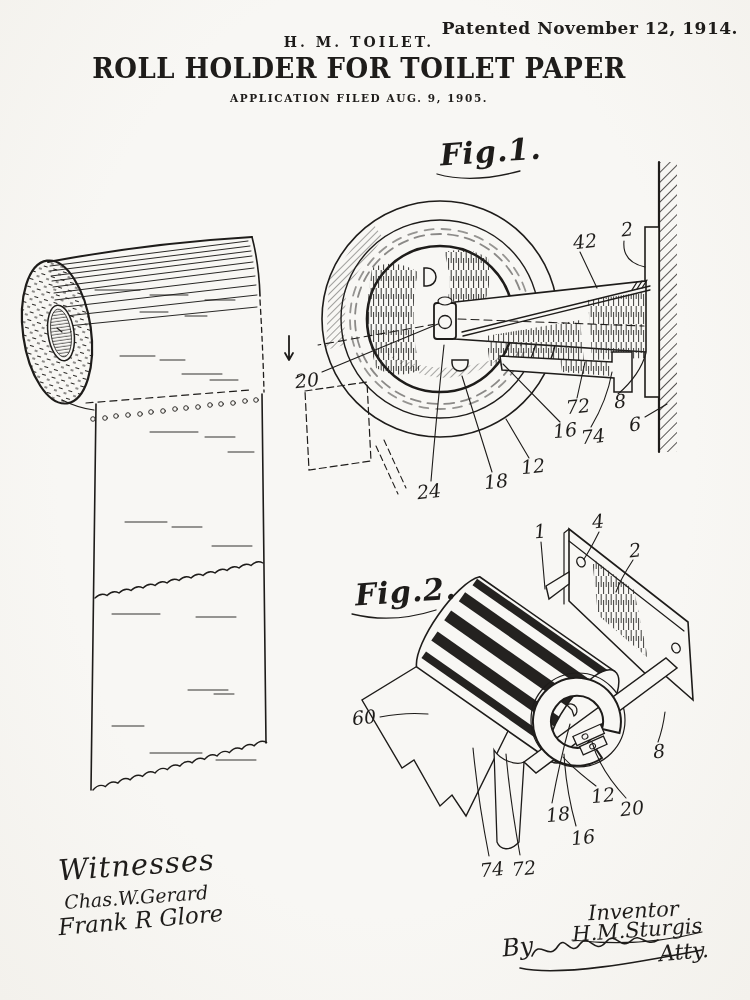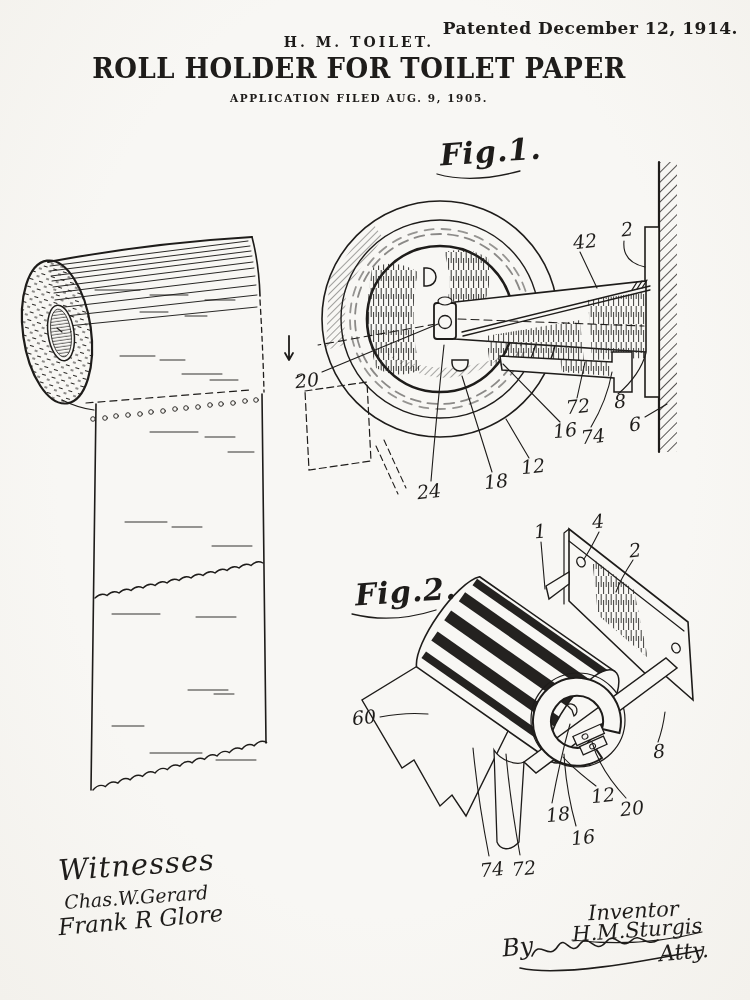--- a/index.html
+++ b/index.html
@@ -204,21 +204,21 @@
       </g>
       <path stroke-width="1.3" d="M352,614 Q392,624 436,610"></path>
     </g>
 
     <g stroke="#1e1c1a" fill="none" stroke-linecap="round">
       <path stroke-width="1.6" d="M532,956 C540,938 548,962 558,946 C566,934 570,958 580,944 C590,932 594,956 606,942 C616,930 620,952 632,940 C640,932 646,948 658,940 M520,968 C560,977 640,962 702,950"></path>
       <path stroke-width="1.2" d="M572,940 Q640,948 702,932"></path>
     </g>
   </svg>
 
-  <span class="txt patented">Patented December 12, 1914.</span>
+  <span class="txt patented">Patented November 12, 1914.</span>
 
   <div class="txt center-col">
     <span class="inv-name">H. M. TOILET.</span>
     <span class="doc-title">ROLL HOLDER FOR TOILET PAPER</span>
     <span class="app-line">APPLICATION FILED AUG. 9, 1905.</span>
   </div>
 
   <span class="txt figlabel" style="left:440px;top:134px;">Fig.1.</span>
   <span class="txt figlabel" style="left:355px;top:574px;">Fig.2.</span>
 

